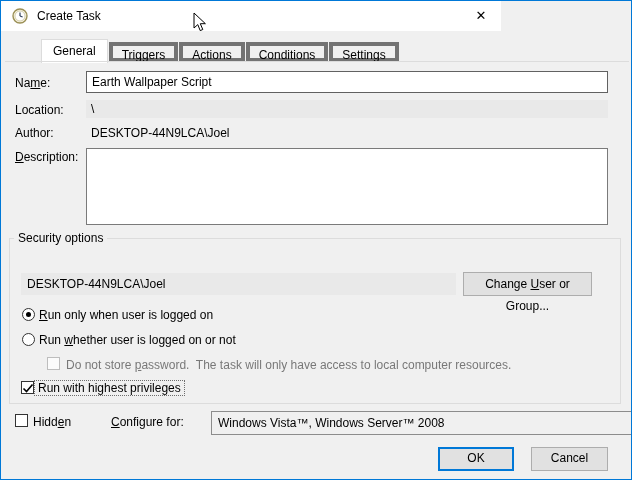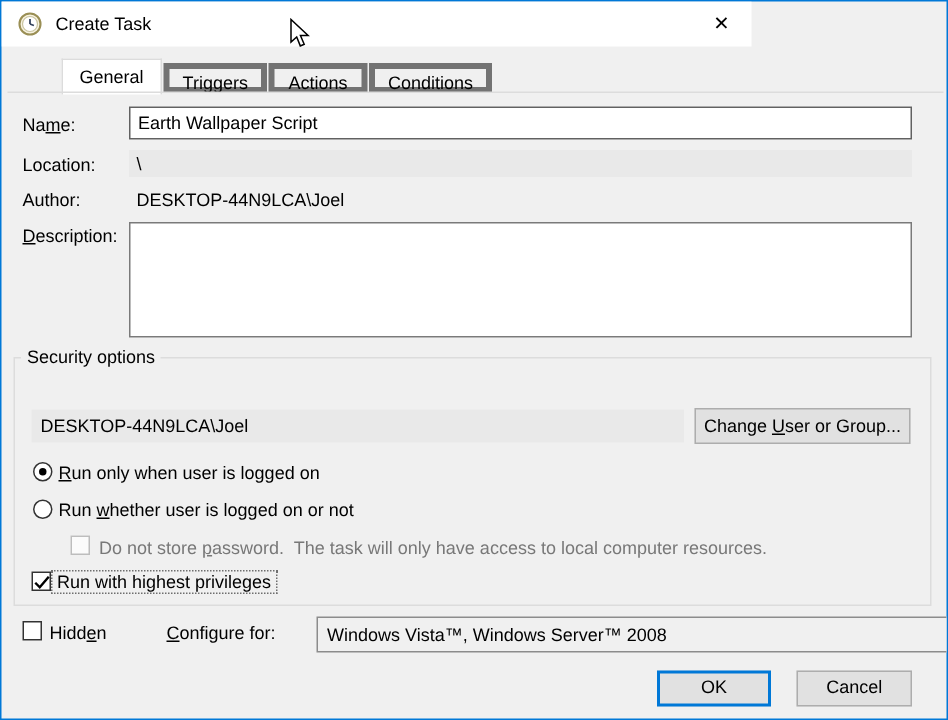--- a/index.html
+++ b/index.html
@@ -28,21 +28,21 @@
                 font-family:"Liberation Sans",sans-serif; font-size:12px; }
   .desc-area { left:85px; top:147px; width:522px; height:77px; border:1px solid #7a7a7a;
                resize:none; font-family:"Liberation Sans",sans-serif; font-size:12px; padding:2px 4px; }
 
   .groupbox { position:absolute; left:8px; top:237px; width:612px; height:166px;
               border:1px solid #dcdcdc; }
   .group-label { position:absolute; left:13px; top:230px; background:#f0f0f0; padding:0 4px; }
 
   .btn { position:absolute; background:#e1e1e1; border:1px solid #adadad; text-align:center;
          font-family:"Liberation Sans",sans-serif; font-size:12px; }
-  .change-user { left:462px; top:271px; width:144px; height:24px; line-height:22px; }
+  .change-user { left:462px; top:271px; width:129px; height:24px; line-height:22px; }
   .ok-btn { left:437px; top:446px; width:76px; height:24px; border:2px solid #0078d7; line-height:19px; }
   .cancel-btn { left:530px; top:446px; width:77px; height:24px; line-height:21px; }
 
   .radio { position:absolute; width:13px; height:13px; border:1px solid #333; border-radius:50%; background:#fff; }
   .radio.selected::after { content:""; position:absolute; left:3px; top:3px; width:5px; height:5px;
                            border-radius:50%; background:#000; }
   .cb { position:absolute; width:13px; height:13px; border:1px solid #333; background:#fff; }
   .cb.disabled { border-color:#bdbdbd; background:#fbfbfb; }
   .cb svg { position:absolute; left:0; top:1px; }
   .disabled-text { color:#787878; }
@@ -76,20 +76,21 @@
     <svg width="14" height="21" viewBox="0 0 14 21">
       <polygon points="1,1 1,16 4.8,12.6 7.2,18.6 9.8,17.5 7.3,11.7 12.4,11.7" fill="#ffffff" stroke="#000000" stroke-width="1"></polygon>
     </svg>
   </span>
 
   <div class="tabbar">
     <div class="tab active">General</div>
     <div class="tab">Triggers</div>
     <div class="tab">Actions</div>
     <div class="tab">Conditions</div>
+    <div class="tab">Settings</div>
   </div>
   <div class="tabline"></div>
 
   <span class="lbl" style="left:14px; top:75px;">Na<u>m</u>e:</span>
   <input class="field name-input" type="text" value="Earth Wallpaper Script" style="">
 
   <span class="lbl" style="left:14px; top:102px;">Location:</span>
   <div class="strip" style="left:85px; top:99px; width:522px; height:18px; line-height:18px; padding-left:5px;">\</div>
 
   <span class="lbl" style="left:14px; top:125px;">Author:</span>

